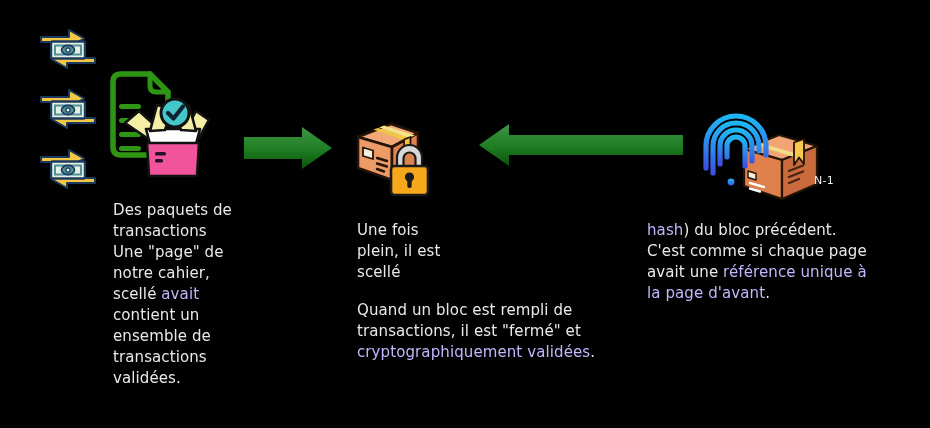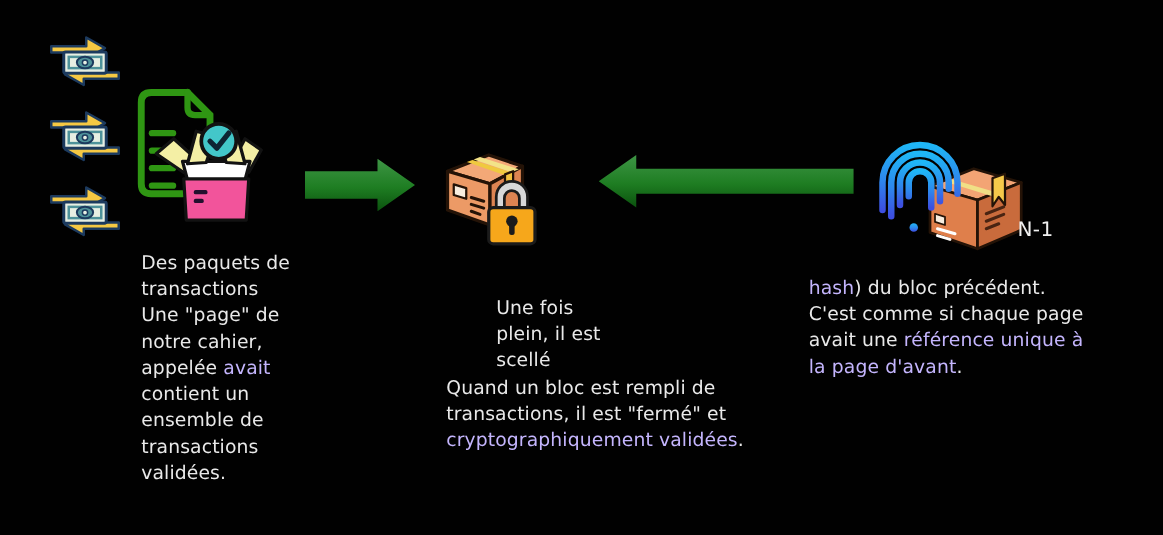--- a/index.html
+++ b/index.html
@@ -3,21 +3,21 @@
 <meta charset="utf-8">
 <style>
   html,body{margin:0;padding:0;background:#000;}
   .stage{
     position:relative;width:930px;height:428px;background:#010101;overflow:hidden;
     font-family:"DejaVu Sans","Liberation Sans",sans-serif;
   }
   .abs{position:absolute;}
   .caption{font-size:15px;line-height:21px;color:#E9E9E9;white-space:pre-line;letter-spacing:.1px;}
   .caption .g{color:#c4b5fd;}
-  .n1{font-size:16px;color:#EFEFEF;letter-spacing:.3px;}
+  .n1{font-size:11px;color:#EFEFEF;letter-spacing:.3px;}
   svg{display:block;}
 </style>
 </head>
 <body>
 
 <div class="stage">
 
   <div class="abs" style="left:38px;top:25px;width:60px;height:50px;">
     <svg width="60" height="50" viewBox="0 0 60 50">
       <path d="M3,12 H31 V5 L46,13.5 L31,22 V17 H3 Z" fill="#F5C843" stroke="#1C3A5E" stroke-width="2" stroke-linejoin="round"></path>
@@ -163,27 +163,27 @@
       <circle cx="32" cy="82" r="3.4" fill="url(#fpg)"></circle>
     </svg>
   </div>
 
   <div class="abs n1" style="left:814px;top:174px;">N-1</div>
 
   <div class="abs caption" style="left:113px;top:200px;width:175px;"><span>Des paquets de
 transactions
 Une "page" de
 notre cahier,
-appelée </span><span class="g">avait</span><span>
+scellé </span><span class="g">avait</span><span>
 contient un
 ensemble de
 transactions
 validées.</span></div>
 
-  <div class="abs caption" style="left:357px;top:236px;width:240px;margin-left:40px;"><span>Une fois
+  <div class="abs caption" style="left:357px;top:220px;width:240px;"><span>Une fois
 plein, il est
 scellé</span></div>
 
   <div class="abs caption" style="left:357px;top:300px;width:280px;"><span>Quand un bloc est rempli de
 transactions, il est "fermé" et
 </span><span class="g">cryptographiquement validées</span><span>.</span></div>
 
   <div class="abs caption" style="left:647px;top:220px;width:280px;"><span class="g">hash</span><span>) du bloc précédent.
 C'est comme si chaque page
 avait une </span><span class="g">référence unique à

